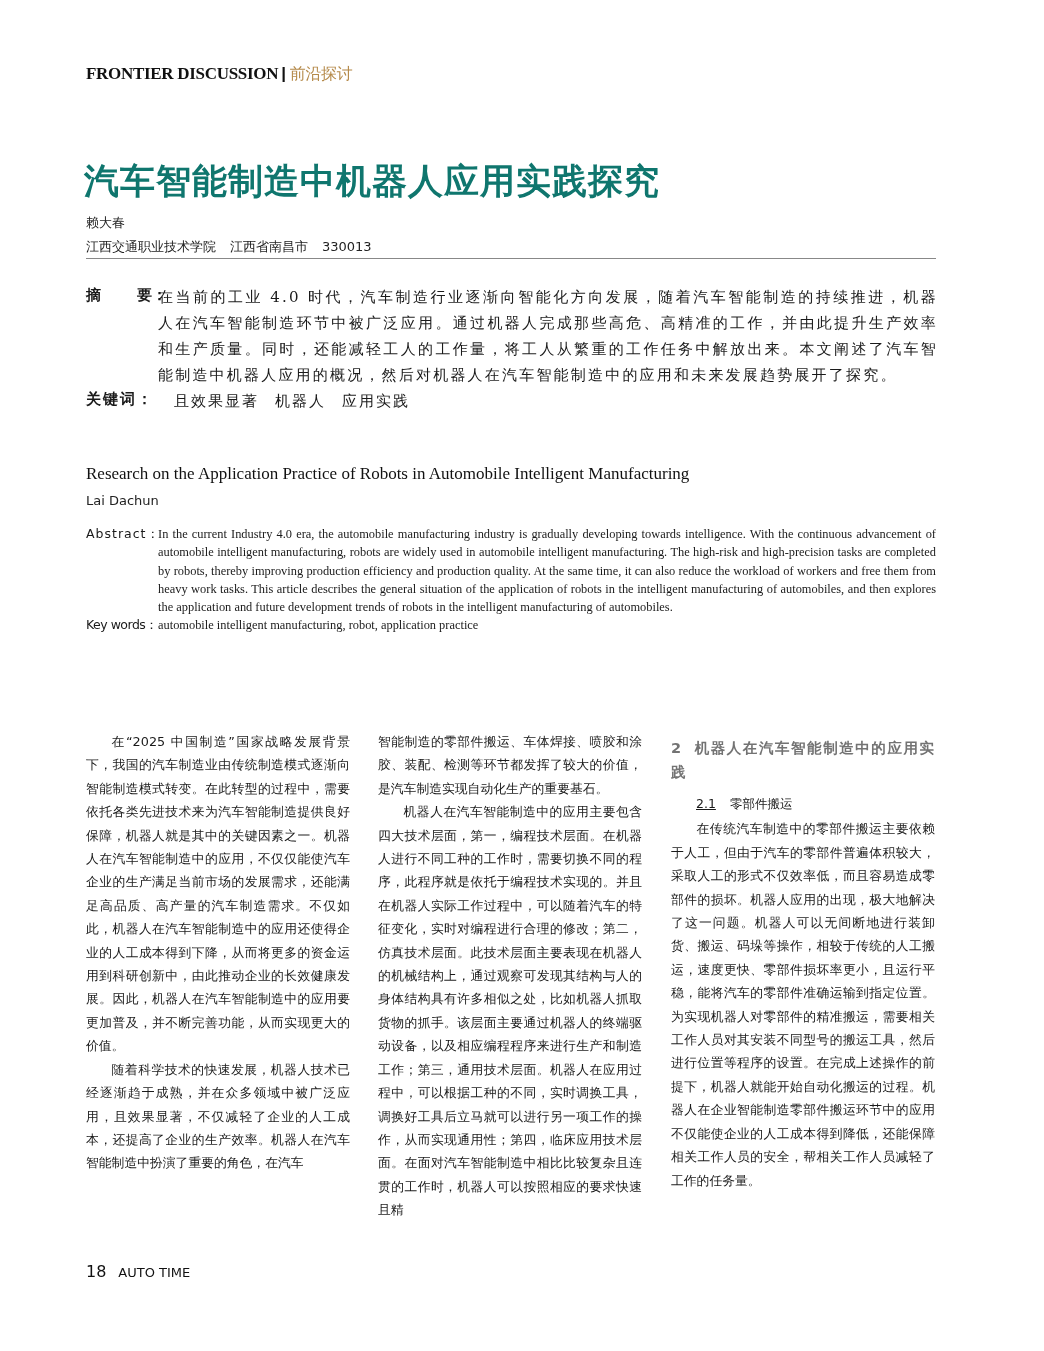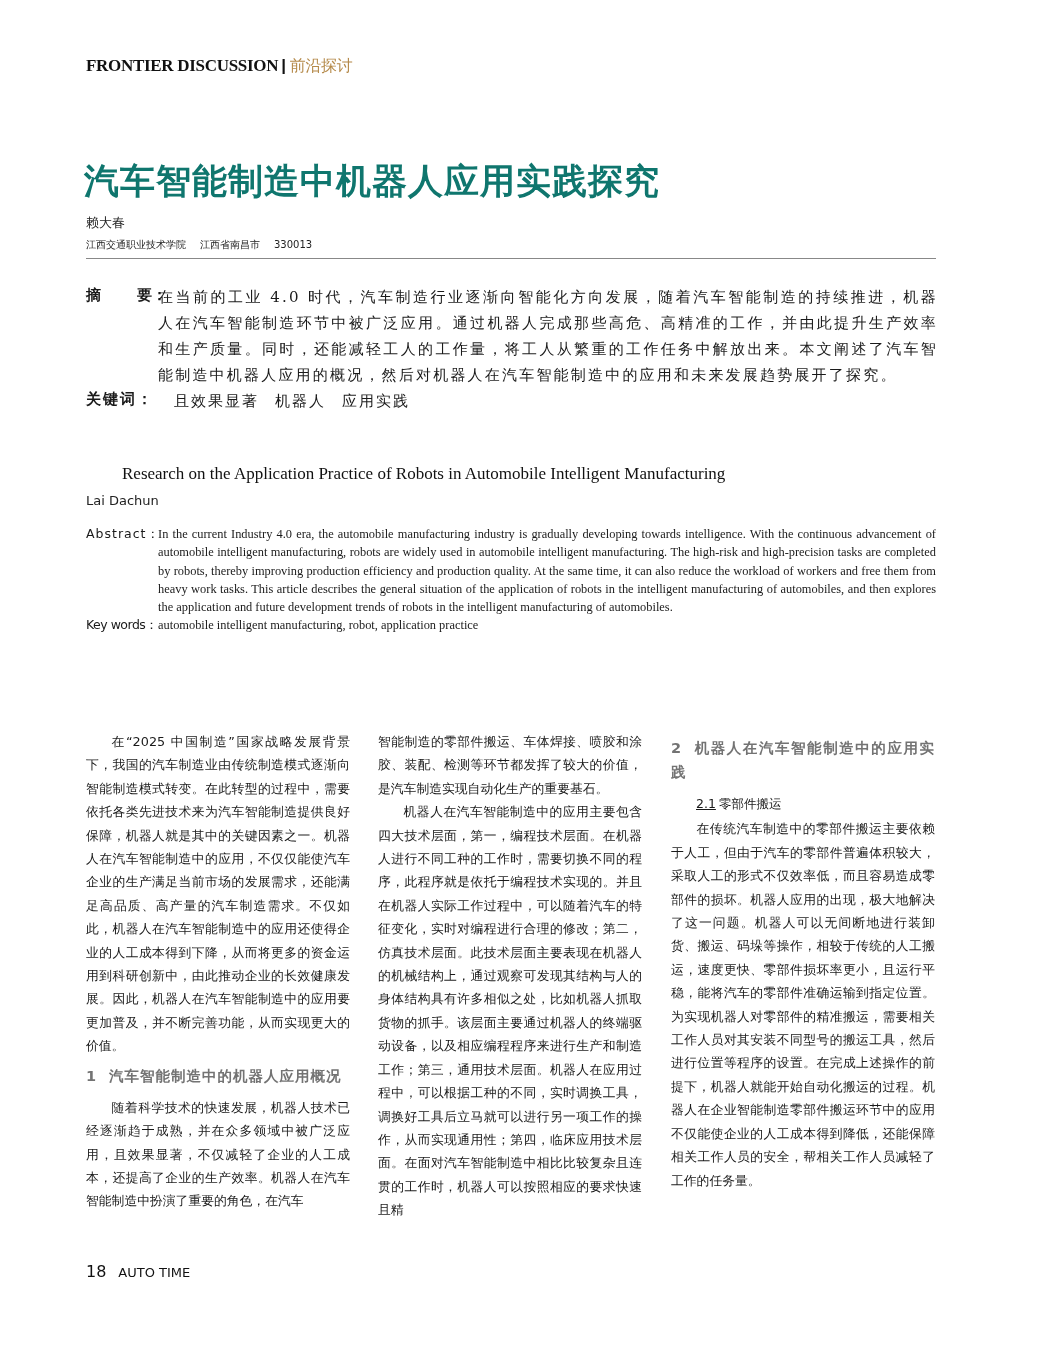--- a/index.html
+++ b/index.html
@@ -1,40 +1,40 @@
 <!DOCTYPE html>
 <html><head>
   <meta charset="utf-8">
   <style>
     html, body { margin: 0; padding: 0; background: #ffffff; }
     body { width: 1044px; height: 1351px; position: relative; overflow: hidden; color: #1a1a1a; }
     .abs { position: absolute; }
     .header {
-      left: 86px; top: 56px; font-family: "Liberation Serif", serif; font-weight: bold;
+      left: 86px; top: 64px; font-family: "Liberation Serif", serif; font-weight: bold;
       font-size: 17px; letter-spacing: -0.3px; color: #111; white-space: nowrap;
     }
     .header .sep { font-family: "Liberation Sans", sans-serif; margin: 0 4px 0 3px; }
     .header .cn { font-family: "DejaVu Sans", sans-serif; font-weight: normal; color: #b58a4a; font-size: 16px; }
     .title {
       left: 84px; top: 158px; font-family: "DejaVu Sans", sans-serif; font-weight: bold;
       font-size: 35px; color: #0f766e; letter-spacing: 1px; white-space: nowrap;
     }
     .author { left: 86px; top: 214px; font-family: Liberation Serif, serif; font-size: 13px; color: #222; }
-    .affil { left: 86px; top: 238px; font-family: "DejaVu Sans", sans-serif; font-size: 10px; color: #222; word-spacing: 0; text-align: center; }
+    .affil { left: 86px; top: 238px; font-family: "DejaVu Sans", sans-serif; font-size: 13px; color: #222; word-spacing: 0; text-align: center; }
     .affil span + span { margin-left: 14px; }
     .rule { left: 86px; top: 258px; width: 850px; height: 1px; background: #888; }
     .abs-cn {
       left: 86px; top: 284px; width: 852px; font-family: "DejaVu Serif", serif; font-size: 15px;
       line-height: 26px; color: #1a1a1a;
     }
     .abs-cn .row { display: flex; }
     .abs-cn .lbl { width: 72px; flex: none; font-family: Liberation Mono, monospace; font-weight: bold; white-space: pre; }
     .abs-cn .txt { flex: 1; text-align: justify; letter-spacing: 2.2px; }
     .abs-cn .kw span { margin-right: 16px; letter-spacing: 2px; }
-    .en-title { left: 86px; top: 464px; font-family: "Liberation Serif", serif; font-size: 17px; color: #111; margin-left: 36px; }
+    .en-title { left: 86px; top: 464px; font-family: "Liberation Serif", serif; font-size: 17px; color: #111; }
     .en-author { left: 86px; top: 493px; font-family: "DejaVu Sans", sans-serif; font-size: 13px; color: #222; }
     .abs-en {
       left: 86px; top: 525px; width: 850px; font-family: "Liberation Serif", serif; font-size: 12.4px;
       line-height: 18.3px; color: #1a1a1a;
     }
     .abs-en .row { display: flex; }
     .abs-en .lbl { width: 72px; flex: none; font-family: "DejaVu Sans", sans-serif; font-size: 12.5px; letter-spacing: 1px; }
     .abs-en .lbl.kw { letter-spacing: -0.5px; }
     .abs-en .txt { flex: 1; text-align: justify; }
     .col {
@@ -42,21 +42,21 @@
       line-height: 23.4px; color: #1a1a1a; text-align: justify;
     }
     .col p { margin: 0; text-indent: 2em; }
     .col p.noindent { text-indent: 0; }
     .col h2 {
       margin: 6px 0 8px 0; font-size: 14.5px; font-weight: bold; color: #737373; line-height: 24px;
       letter-spacing: 1px;
     }
     .col h2 .num { margin-right: 12px; }
     .col h3 { margin: 4px 0 2px 0; font-size: 12.5px; font-weight: normal; text-indent: 2em; color: #1a1a1a; }
-    .col h3 .num { margin-right: 3px; text-decoration: underline; }
+    .col h3 .num { margin-right: 14px; text-decoration: underline; }
     .c1 { left: 86px; }
     .c2 { left: 378px; }
     .c3 { left: 671px; }
     .footer { left: 86px; top: 1262px; font-family: "DejaVu Sans", sans-serif; font-size: 13px; color: #111; }
     .footer .pg { font-size: 16px; margin-right: 12px; }
   </style>
 </head>
 <body>
 
 <div class="abs header">
@@ -90,21 +90,20 @@
     <span class="txt">In the current Industry 4.0 era, the automobile manufacturing industry is gradually developing towards intelligence. With the continuous advancement of automobile intelligent manufacturing, robots are widely used in automobile intelligent manufacturing. The high-risk and high-precision tasks are completed by robots, thereby improving production efficiency and production quality. At the same time, it can also reduce the workload of workers and free them from heavy work tasks. This article describes the general situation of the application of robots in the intelligent manufacturing of automobiles, and then explores the application and future development trends of robots in the intelligent manufacturing of automobiles.</span>
   </div>
   <div class="row">
     <span class="lbl kw">Key words：</span>
     <span class="txt">automobile intelligent manufacturing, robot, application practice</span>
   </div>
 </div>
 
 <div class="abs col c1">
   <p>在“2025 中国制造”国家战略发展背景下，我国的汽车制造业由传统制造模式逐渐向智能制造模式转变。在此转型的过程中，需要依托各类先进技术来为汽车智能制造提供良好保障，机器人就是其中的关键因素之一。机器人在汽车智能制造中的应用，不仅仅能使汽车企业的生产满足当前市场的发展需求，还能满足高品质、高产量的汽车制造需求。不仅如此，机器人在汽车智能制造中的应用还使得企业的人工成本得到下降，从而将更多的资金运用到科研创新中，由此推动企业的长效健康发展。因此，机器人在汽车智能制造中的应用要更加普及，并不断完善功能，从而实现更大的价值。</p>
-  <h2><span class="num">1</span><span>汽车智能制造中的机器人应用概况</span></h2>
   <p>随着科学技术的快速发展，机器人技术已经逐渐趋于成熟，并在众多领域中被广泛应用，且效果显著，不仅减轻了企业的人工成本，还提高了企业的生产效率。机器人在汽车智能制造中扮演了重要的角色，在汽车</p>
 </div>
 
 <div class="abs col c2">
   <p class="noindent">智能制造的零部件搬运、车体焊接、喷胶和涂胶、装配、检测等环节都发挥了较大的价值，是汽车制造实现自动化生产的重要基石。</p>
   <p>机器人在汽车智能制造中的应用主要包含四大技术层面，第一，编程技术层面。在机器人进行不同工种的工作时，需要切换不同的程序，此程序就是依托于编程技术实现的。并且在机器人实际工作过程中，可以随着汽车的特征变化，实时对编程进行合理的修改；第二，仿真技术层面。此技术层面主要表现在机器人的机械结构上，通过观察可发现其结构与人的身体结构具有许多相似之处，比如机器人抓取货物的抓手。该层面主要通过机器人的终端驱动设备，以及相应编程程序来进行生产和制造工作；第三，通用技术层面。机器人在应用过程中，可以根据工种的不同，实时调换工具，调换好工具后立马就可以进行另一项工作的操作，从而实现通用性；第四，临床应用技术层面。在面对汽车智能制造中相比比较复杂且连贯的工作时，机器人可以按照相应的要求快速且精</p>
 </div>
 
 <div class="abs col c3">
   <h2><span class="num">2</span><span>机器人在汽车智能制造中的应用实践</span></h2>

